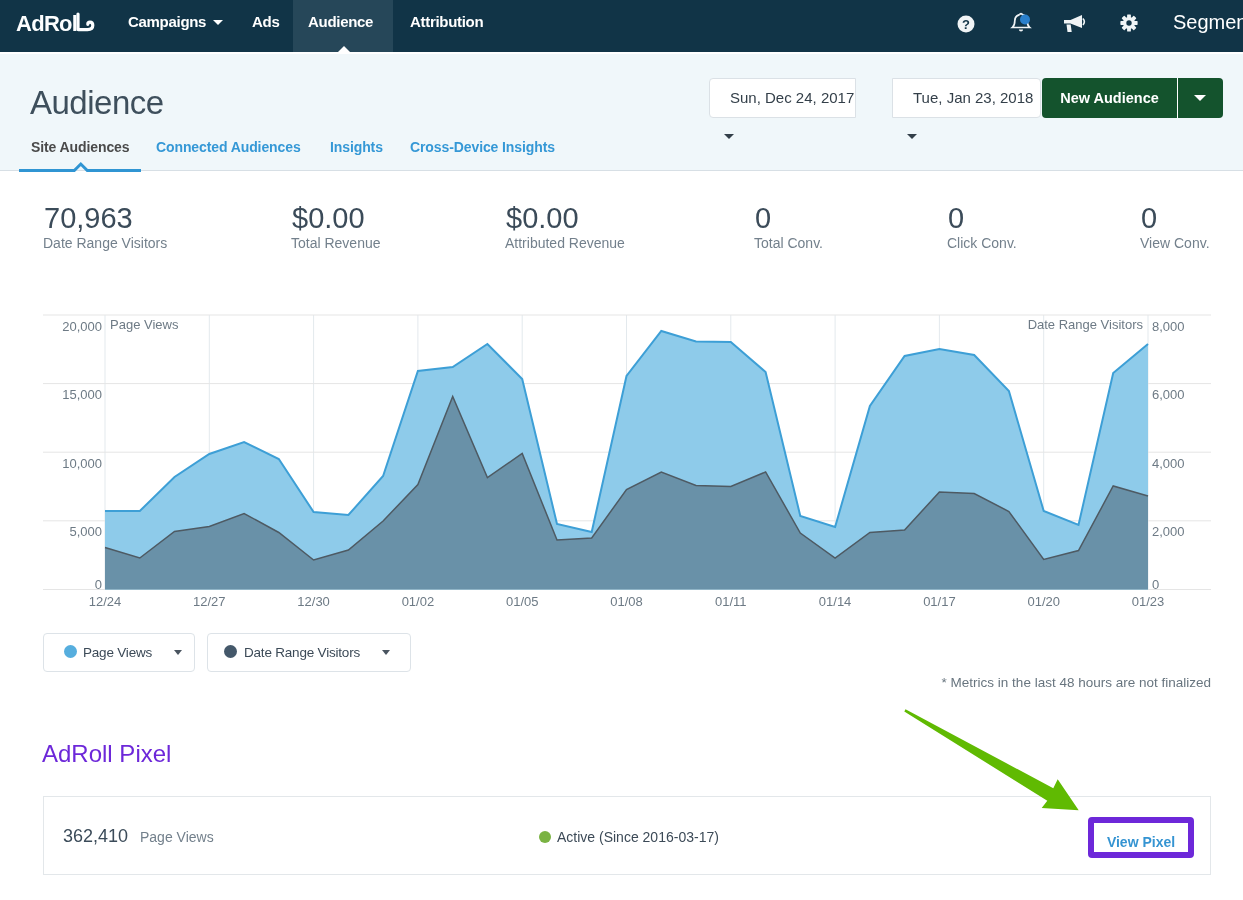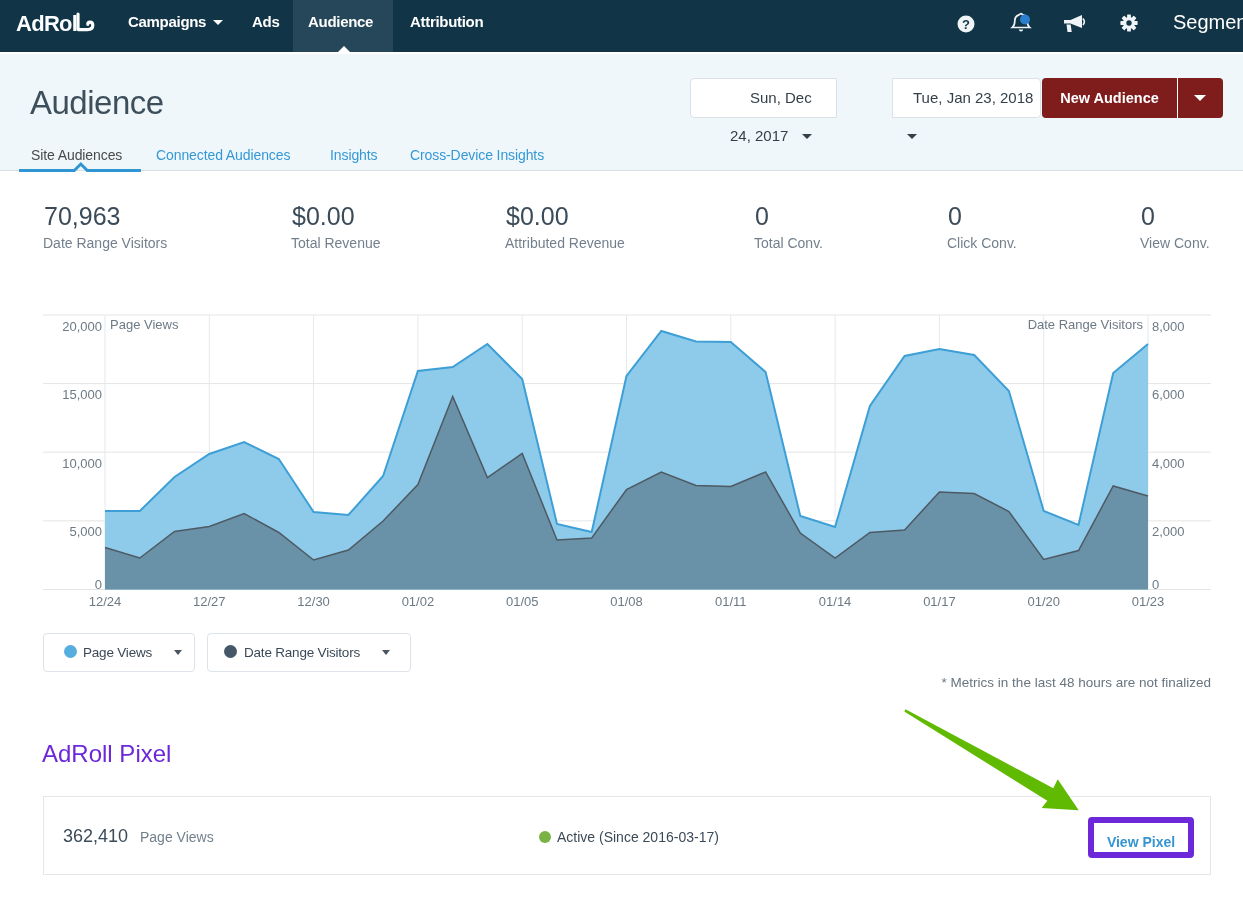--- a/index.html
+++ b/index.html
@@ -11,37 +11,37 @@
 #logo { }
 .navitem { position:absolute; top:0; height:44px; line-height:44px; color:#fff; font-size:15px; font-weight:bold; letter-spacing:-0.3px; }
 #nav-aud { position:absolute; left:293px; top:0; width:100px; height:52px; background:#264759; }
 #nav-aud-caret { position:absolute; left:338px; top:46px; width:0; height:0; border-left:6px solid transparent; border-right:6px solid transparent; border-bottom:6px solid #ffffff; }
 .navicon { position:absolute; top:0; }
 
 
 #header { position:absolute; left:0; top:52px; width:1243px; height:119px; background:#f0f7fa; border-bottom:1px solid #d7dfe5; border-top:2px solid #fff; }
 #title { position:absolute; left:30px; top:84px; font-size:33px; color:#3e4f5c; letter-spacing:-0.5px; }
 .datebtn { position:absolute; top:78px; height:40px; background:#fff; border:1px solid #dbe1e6; font-size:15px; color:#333f49; line-height:38px; text-align:left; }
-#date1 { left:690px; width:147px; border-radius:4px 0 0 4px;padding-left:39px; }
+#date1 { left:709px; width:147px; border-radius:4px 0 0 4px; }
 #date2 { left:860px; width:149px; border-radius:0 4px 4px 0;margin-left:32px; }
 .dcaret { display:inline-block; width:0; height:0; border-left:5px solid transparent; border-right:5px solid transparent; border-top:5px solid #333f49; vertical-align:middle; margin-left:14px; margin-top:-2px; }
-#newaud { position:absolute; left:1042px; top:78px; width:181px; height:40px; background:#7f1d1d; border-radius:4px; }
+#newaud { position:absolute; left:1042px; top:78px; width:181px; height:40px; background:#14532d; border-radius:4px; }
 #newaud .lbl { position:absolute; left:0; top:0; width:135px; height:40px; line-height:40px; text-align:center; color:#fff; font-weight:bold; font-size:14.5px; }
 #newaud .div { position:absolute; left:135px; top:0; width:1px; height:40px; background:#fff; }
 #newaud .car { position:absolute; left:152px; top:17px; width:0; height:0; border-left:6px solid transparent; border-right:6px solid transparent; border-top:6px solid #fff; }
 
 
-.tab { position:absolute; top:139px; font-size:14px; font-weight:normal; color:#3598d6; letter-spacing:-0.1px;margin-top:8px; }
+.tab { position:absolute; top:139px; font-size:14px; font-weight:bold; color:#3598d6; letter-spacing:-0.1px; }
 #tab1 { left:31px; color:#4a4a4a; }
 #tab2 { left:156px; }
 #tab3 { left:330px; }
 #tab4 { left:410px; }
 
 
-.statv { position:absolute; top:202px; font-size:25px; color:#3b4b59; }
+.statv { position:absolute; top:202px; font-size:29px; color:#3b4b59; }
 .statl { position:absolute; top:235px; font-size:14px; color:#73808c; }
 
 
 #chart { position:absolute; left:0; top:300px; }
 
 
 .legbtn { position:absolute; top:633px; height:39px; background:#fff; border:1px solid #dde3e8; border-radius:4px; line-height:37px; font-size:13.5px; color:#3c4a57; letter-spacing:-0.2px; }
 #leg1 { left:43px; width:152px; }
 #leg2 { left:207px; width:204px; }
 .dot { display:inline-block; width:13px; height:13px; border-radius:50%; vertical-align:middle; margin-top:-3px; }

